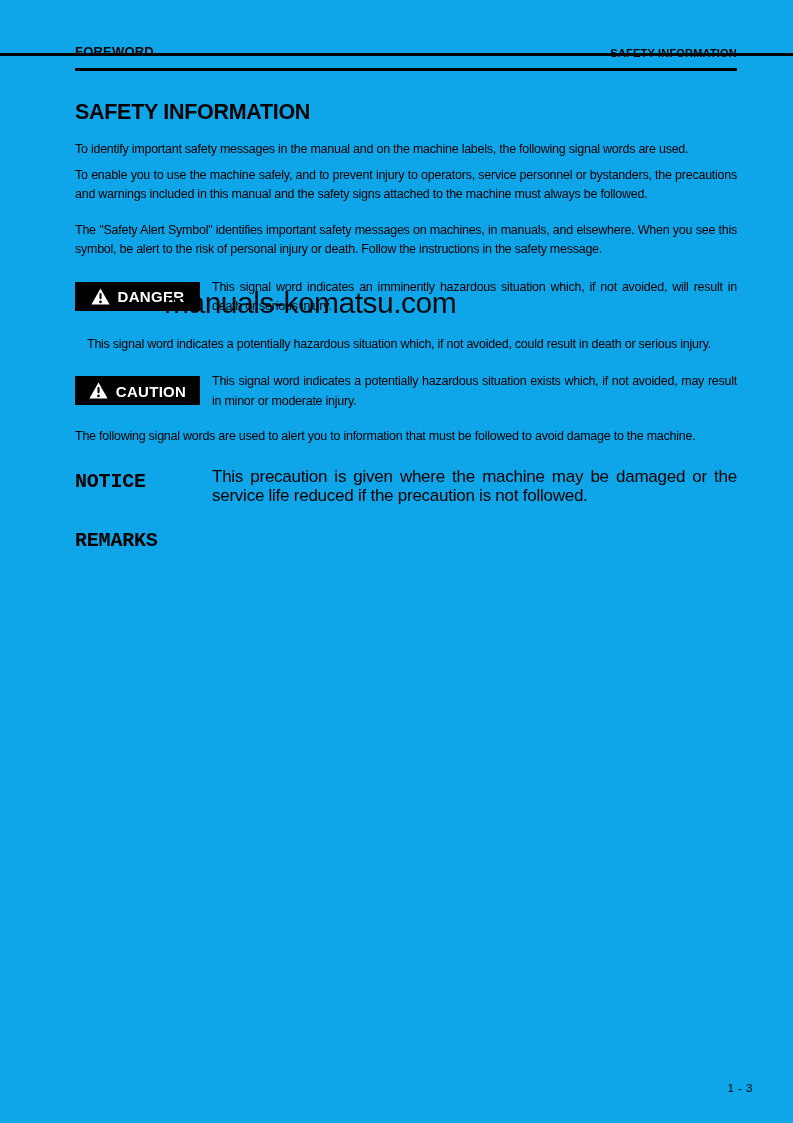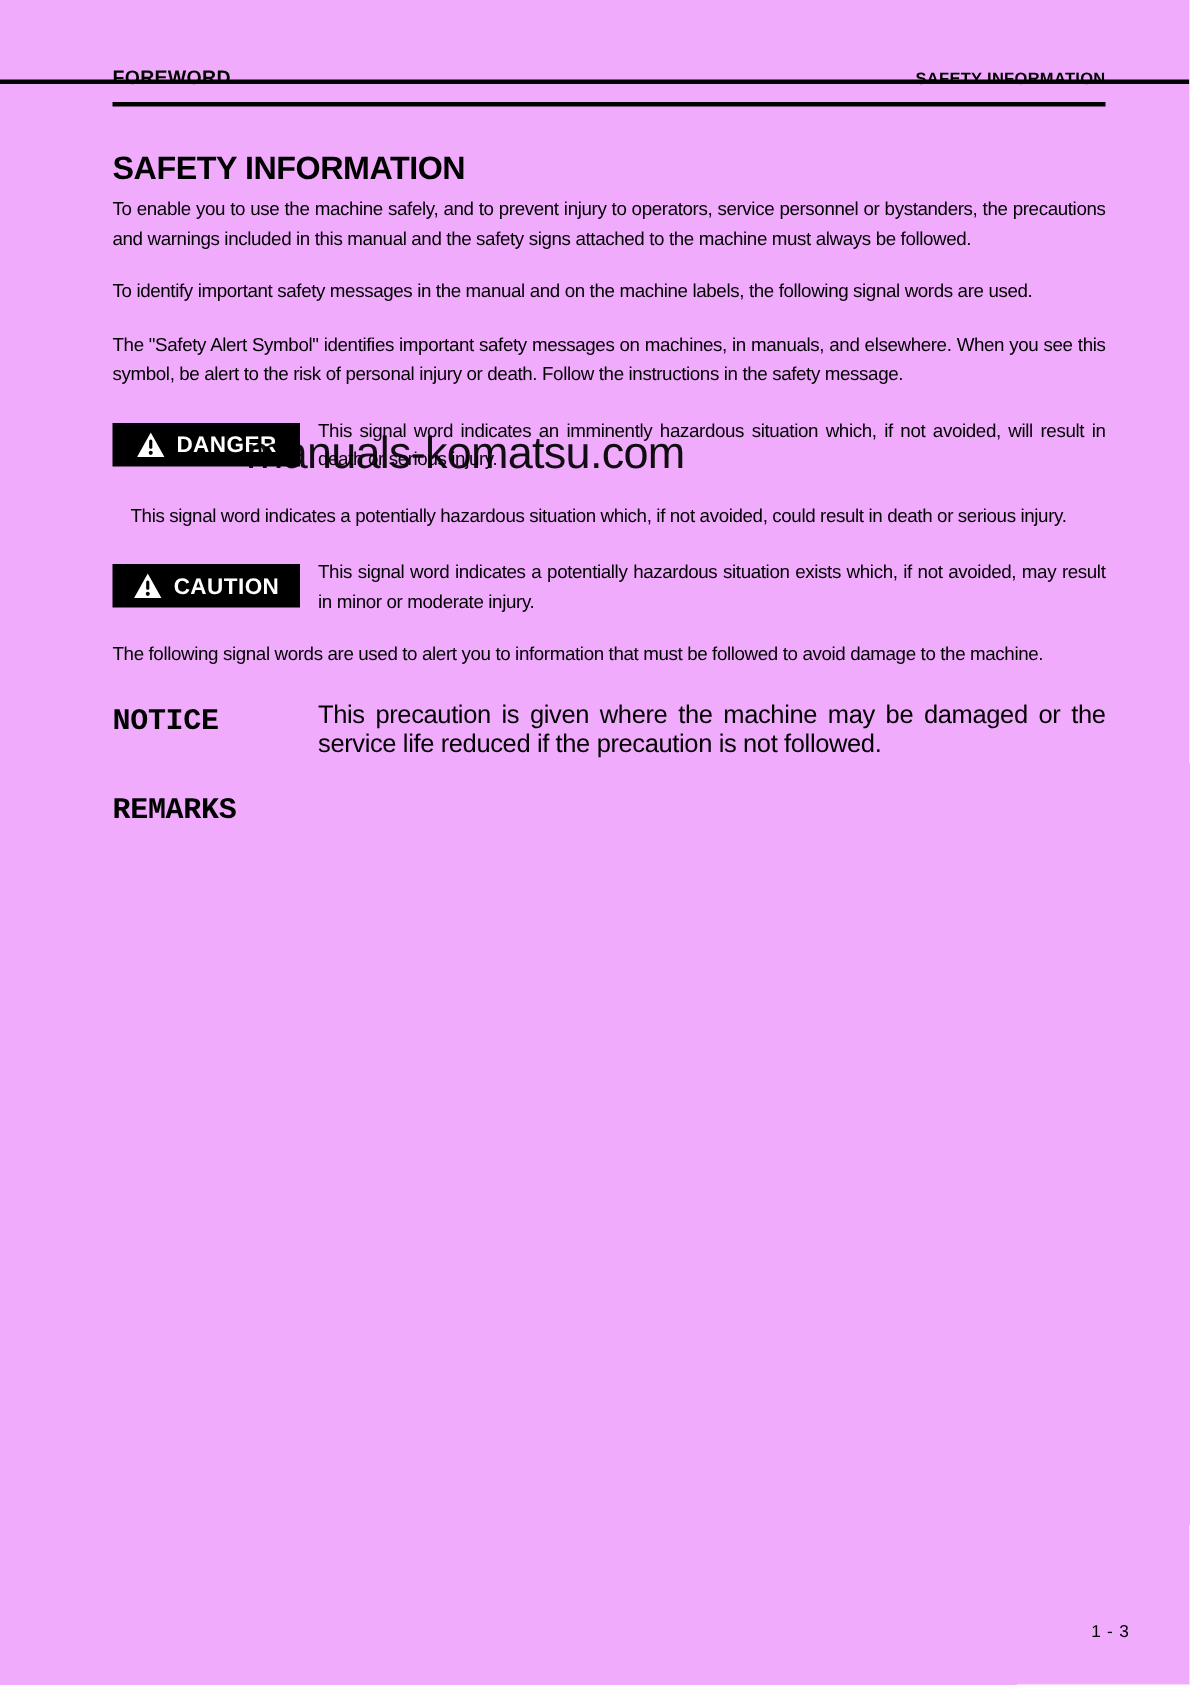--- a/index.html
+++ b/index.html
@@ -1,21 +1,21 @@
 <!DOCTYPE html>
 <html><head>
 <meta charset="utf-8">
 <style>
   * { margin: 0; padding: 0; box-sizing: border-box; }
   html, body { background: #ffffff; }
   .page {
     position: relative;
     width: 793px;
     height: 1123px;
-    background: #f0abfc;
+    background: #0ea5e9;
     font-family: "Liberation Sans", "DejaVu Sans", sans-serif;
     color: #000000;
     overflow: hidden;
     margin: 0 auto;
   }
   .content {
     padding: 0 56px 0 75px;
   }
   .page-header {
     display: flex;
@@ -137,22 +137,22 @@
 
   <div style="position:absolute; inset:0;">
     <div class="content">
       <div class="page-header">
         <span class="header-left">FOREWORD</span>
         <span class="header-right">SAFETY INFORMATION</span>
       </div>
 
       <h1 class="page-title">SAFETY INFORMATION</h1>
 
+      <p class="para">To identify important safety messages in the manual and on the machine labels, the following signal words are used.</p>
       <p class="para first">To enable you to use the machine safely, and to prevent injury to operators, service personnel or bystanders, the precautions and warnings included in this manual and the safety signs attached to the machine must always be followed.</p>
-      <p class="para">To identify important safety messages in the manual and on the machine labels, the following signal words are used.</p>
       <p class="para">The "Safety Alert Symbol" identifies important safety messages on machines, in manuals, and elsewhere. When you see this symbol, be alert to the risk of personal injury or death. Follow the instructions in the safety message.</p>
 
       <div class="signal-row">
         <div class="signal-badge">
           <span class="tri-icon">
             <svg width="19" height="17" viewBox="0 0 19 17" aria-hidden="true">
               <path d="M9.5 0.4 L18.6 16.6 H0.4 Z" fill="#ffffff"></path>
               <rect x="8.45" y="5" width="2.1" height="6.2" rx="1" fill="#000000"></rect>
               <circle cx="9.5" cy="13.9" r="1.35" fill="#000000"></circle>
             </svg>

